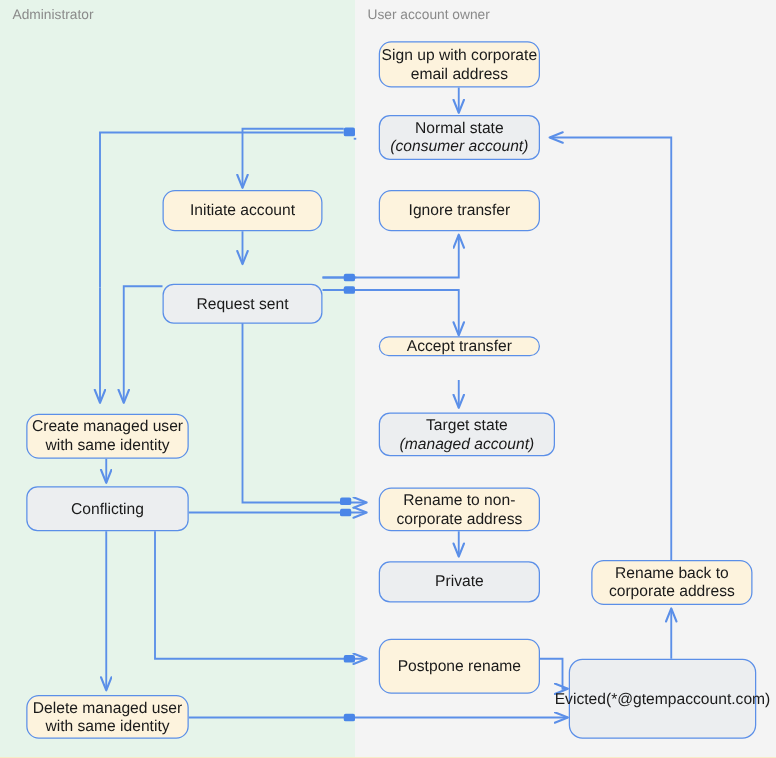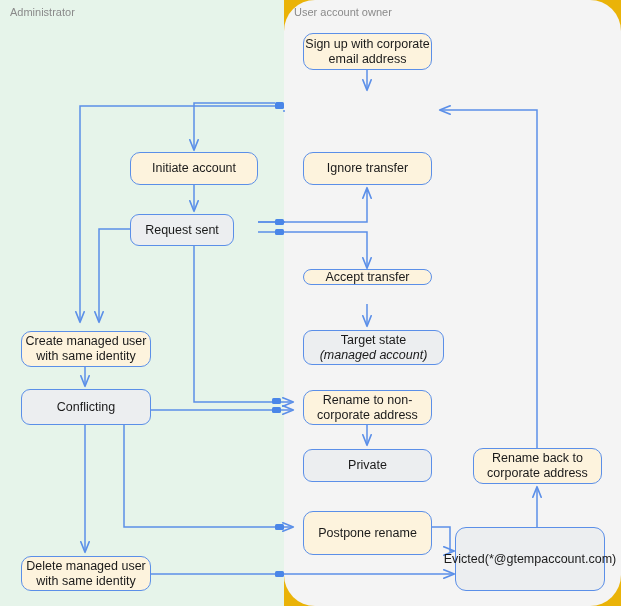--- a/index.html
+++ b/index.html
@@ -24,21 +24,20 @@
   }
   .lane-admin {
     left: 0;
     width: 284px;
     background: #e6f4ea;
   }
   .lane-user {
     left: 284px;
     width: 337px;
     background: #f4f4f4;
-    border-radius: 31px;
   }
   .lane-label {
     position: absolute;
     top: 6px;
     font-size: 11px;
     color: #8a8a8a;
     font-family: "Liberation Sans", sans-serif;
     white-space: nowrap;
   }
   .lane-admin .lane-label { left: 10px; }
@@ -149,30 +148,34 @@
       <rect x="275" y="229" width="9" height="6" rx="1.5"></rect>
       <rect x="275" y="524" width="9" height="6" rx="1.5"></rect>
       <rect x="275" y="571" width="9" height="6" rx="1.5"></rect>
     </g>
   </svg>
 
   <div class="node action" style="left:303px; top:33px; width:129px; height:37px;">
     <span class="lbl">Sign up with corporate email address</span>
   </div>
 
+  <div class="node state" style="left:303px; top:92px; width:129px; height:36px; flex-direction:column;">
+    <span class="lbl">Normal state</span>
+    <span class="lbl sub">(consumer account)</span>
+  </div>
 
   <div class="node action" style="left:130px; top:152px; width:128px; height:33px;">
     <span class="lbl">Initiate account</span>
   </div>
 
   <div class="node action" style="left:303px; top:152px; width:129px; height:33px;">
     <span class="lbl">Ignore transfer</span>
   </div>
 
-  <div class="node state" style="left:130px; top:214px; width:104px; height:32px;">
+  <div class="node state" style="left:130px; top:227px; width:128px; height:32px;">
     <span class="lbl">Request sent</span>
   </div>
 
   <div class="node action" style="left:303px; top:269px; width:129px; height:16px;">
     <span class="lbl">Accept transfer</span>
   </div>
 
   <div class="node state" style="left:303px; top:330px; width:141px; height:35px; flex-direction:column;">
     <span class="lbl">Target state</span>
     <span class="lbl sub">(managed account)</span>

